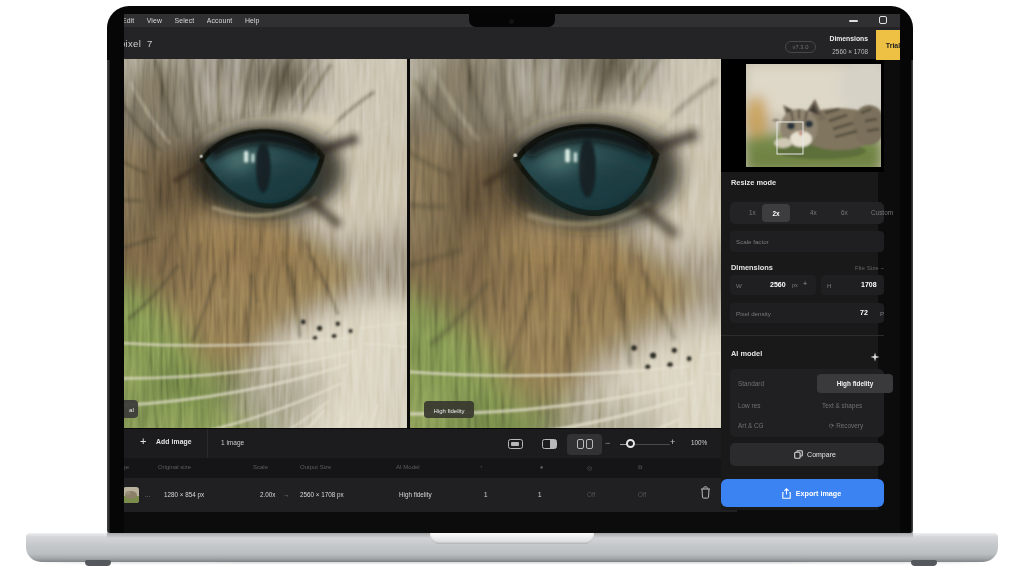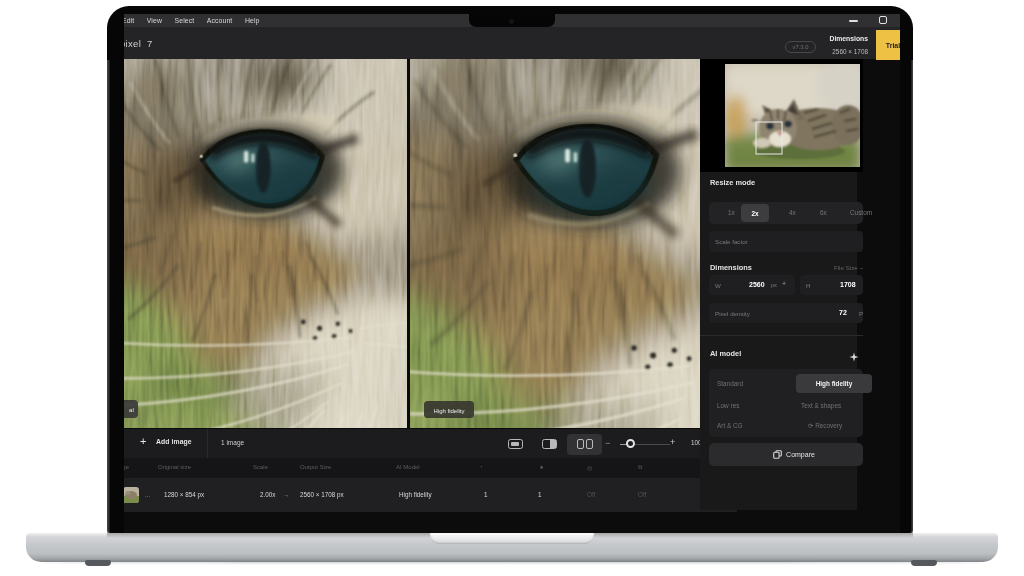--- a/index.html
+++ b/index.html
@@ -29,21 +29,21 @@
   #toolbar { left:0; top:13px; width:776px; height:32px; background:#242426; z-index:5; }
   #logo { left:-4px; top:10.5px; font-size:9.5px; color:#cfcfd1; letter-spacing:.3px;}
   #tab { left:52px; top:4px; width:160px; height:28px; background:#1b1b1d; color:#b8b8ba; font-size:7.4px; letter-spacing:.1px; display:flex; align-items:center; justify-content:center; letter-spacing:.1px;}
   #ver { left:661px; top:14px; width:31px; height:12px; border:1px solid #48484a; border-radius:6px; color:#707072; font-size:5.8px; display:flex; align-items:center; justify-content:center;}
   #dimlab { left:604px; top:8px; width:140px; text-align:right; font-size:6.8px; font-weight:bold; color:#ececec;}
   #dimval { left:604px; top:21px; width:140px; text-align:right; font-size:6.4px; color:#bcbcbe;}
   #trial { left:752px; top:3px; width:34px; height:30px; background:#eec043; color:#1f1f1f; font-size:7px; font-weight:bold; display:flex; align-items:center; justify-content:center;}
 
   
   #canvas { left:0; top:45px; width:613px; height:369px; background:#111; }
-  #panel { left:576px; top:45px; width:157px; height:451px; background:#19191a; }
+  #panel { left:597px; top:45px; width:157px; height:451px; background:#19191a; }
 
   
   #botbar { left:0; top:414px; width:613px; height:30px; background:#1c1c1e; border-top:1px solid #0a0a0a;}
   #addimg { left:32px; top:9px; color:#e6e6e6; font-size:6.8px; font-weight:bold; letter-spacing:.1px;}
   #addplus { left:16px; top:6px; color:#e6e6e6; font-size:11px; font-weight:300;}
   #oneimg { left:97px; top:10px; color:#cdcdcf; font-size:6.5px;}
   #barsep { left:83px; top:0px; width:1px; height:30px; background:#2b2b2d;}
   .vicon { border:1.2px solid #b9b9bb; border-radius:2.5px; }
   #vi1 { left:384px; top:10px; width:15px; height:10px;}
   #vi1 i { position:absolute; left:2px; top:2px; width:8px; height:3.6px; background:#b9b9bb; border-radius:1px; display:block;}
@@ -410,20 +410,24 @@
           <div id="chipsel">High fidelity</div>
           <span style="left:8px; top:33px;">Low res</span>
           <span style="left:92px; top:33px;">Text &amp; shapes</span>
           <span style="left:8px; top:53px;">Art &amp; CG</span>
           <span style="left:99px; top:53px;">⟳ Recovery</span>
         </div>
         <div class="abs" id="cmpbtn"><svg width="9" height="9" viewBox="0 0 9 9">
               <rect x="0.7" y="2.2" width="5.4" height="6" rx="1" fill="none" stroke="#d8d8da" stroke-width="1.1"></rect>
               <path d="M3 2.2 V1.5 a0.8 0.8 0 0 1 0.8 -0.8 H7.5 a0.8 0.8 0 0 1 0.8 0.8 V5.2 a0.8 0.8 0 0 1 -0.8 0.8 H6.2" fill="none" stroke="#d8d8da" stroke-width="1.1"></path>
             </svg>Compare</div>
+        <div class="abs" id="expbtn"><svg width="9" height="11" viewBox="0 0 9 11">
+              <path d="M4.5 0.8 V6.5 M2.4 2.8 L4.5 0.8 L6.6 2.8" fill="none" stroke="#fff" stroke-width="1.1"></path>
+              <path d="M1.6 4.6 H0.8 V10.2 H8.2 V4.6 H7.4" fill="none" stroke="#fff" stroke-width="1.1"></path>
+            </svg>Export image</div>
       </div>
       <div class="abs" id="notch">
           <div id="cam"></div>
         </div>
     </div>
   </div>
   <div class="abs" id="base"></div>
   <div class="abs" id="baseshadow"></div>
   <div class="abs" id="basenotch"></div>
   <div class="abs" id="underline"></div>

